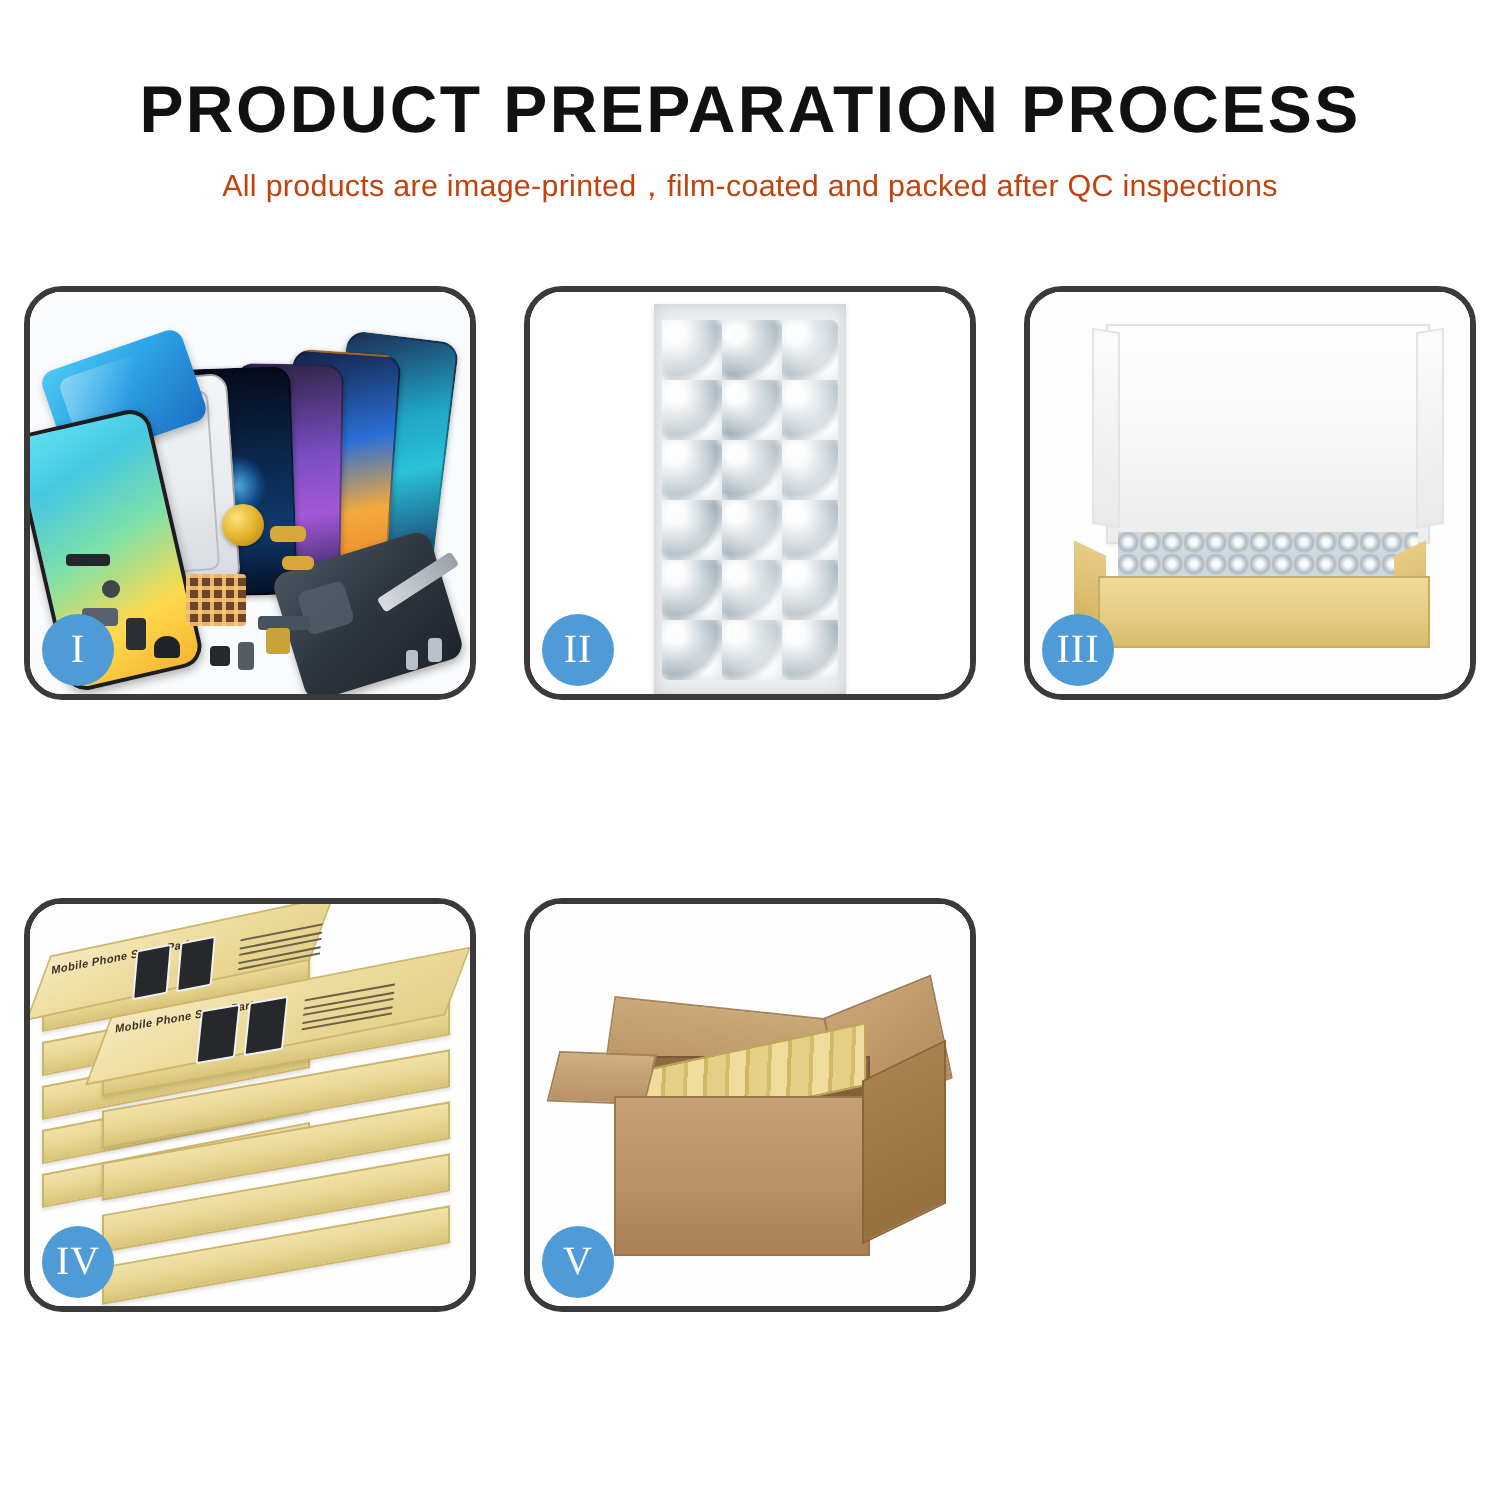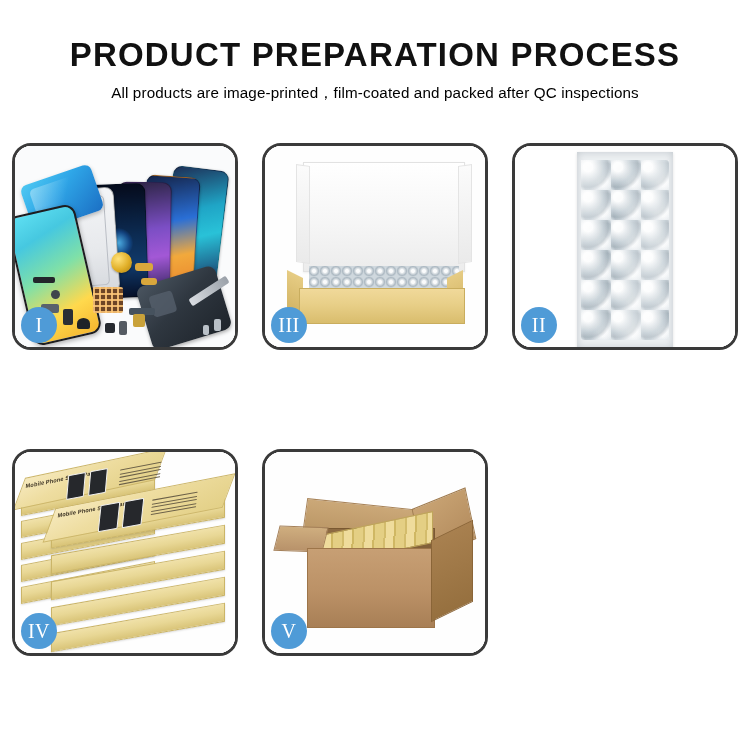--- a/index.html
+++ b/index.html
@@ -29,21 +29,21 @@
     color: #111111;
     line-height: 1.05;
     margin: 0;
     white-space: nowrap;
     text-align: center;
   }
   #page-subtitle {
     font-family: "Liberation Sans", sans-serif;
     font-size: 15.2px;
     font-weight: 400;
-    color: #000000;
+    color: #c2410c;
     margin: 10px 0 0 0;
     letter-spacing: 0.15px;
     white-space: nowrap;
   }
 
   
   #process-grid {
     position: absolute;
     left: 12px;
     top: 143px;
@@ -419,39 +419,39 @@
         <div class="part p-l"></div>
         <div class="part p-m"></div>
         <div class="part p-n"></div>
       </div>
     </div>
     <div class="badge">I</div>
   </div>
 
   <div class="panel">
     <div class="panel-inner">
+      <div class="scene-bubble">
+        <div class="wrap-sheet"></div>
+        <div class="bubbles"></div>
+      </div>
+    </div>
+    <div class="badge">II</div>
+  </div>
+
+  <div class="panel">
+    <div class="panel-inner">
       <div class="scene-openbox">
         <div class="ob-lid"></div>
         <div class="ob-inner-bubble"></div>
         <div class="ob-left"></div>
         <div class="ob-right"></div>
         <div class="ob-front"></div>
       </div>
     </div>
     <div class="badge">III</div>
-  </div>
-
-  <div class="panel">
-    <div class="panel-inner">
-      <div class="scene-bubble">
-        <div class="wrap-sheet"></div>
-        <div class="bubbles"></div>
-      </div>
-    </div>
-    <div class="badge">II</div>
   </div>
 
   <div class="panel">
     <div class="panel-inner">
       <div class="scene-stack">
         <div class="sbox sb-l5"></div>
         <div class="sbox sb-l4"></div>
         <div class="sbox sb-l3"></div>
         <div class="sbox sb-l2"></div>
         <div class="sbox sb-l1"></div>

